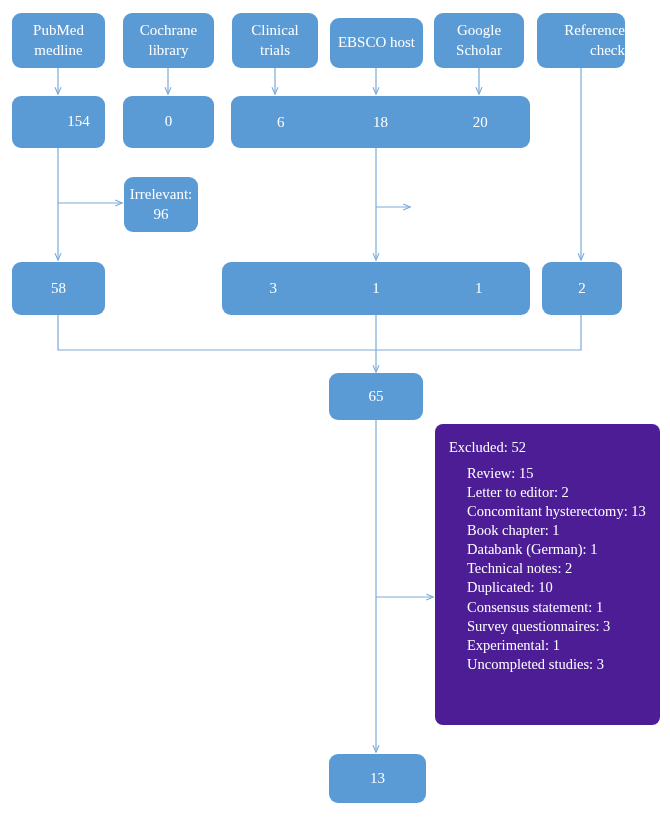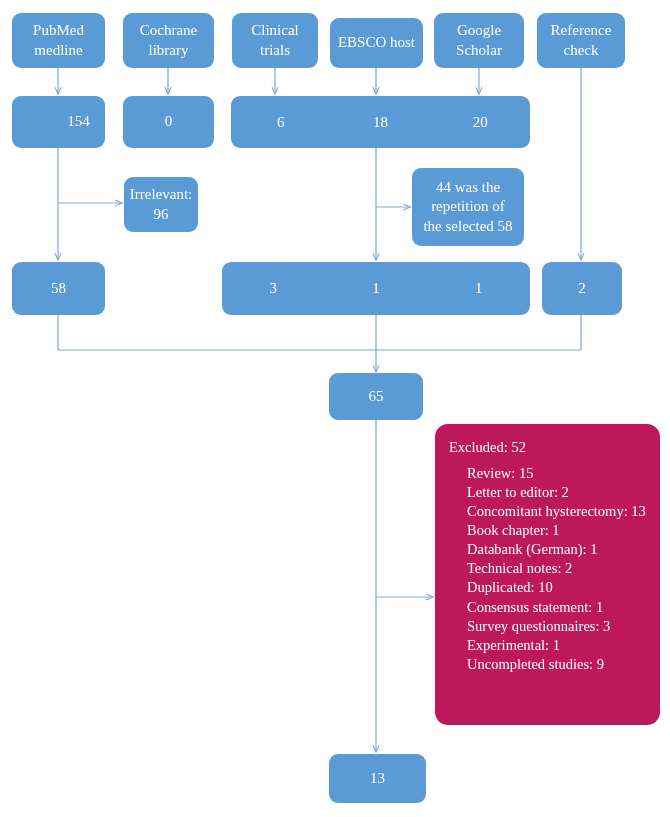--- a/index.html
+++ b/index.html
@@ -52,23 +52,23 @@
     box-sizing: border-box;
     font-size: 15px;
     z-index: 2;
   }
   .wide-row .cell {
     flex: 1 1 0;
     text-align: center;
   }
   .excl-box {
     position: absolute;
-    background: #be185d;
+    background: #4c1d95;
     color: #ffffff;
-    border-radius: 13px;
+    border-radius: 8px;
     box-sizing: border-box;
     padding: 14px 16px 14px 14px;
     font-size: 14.5px;
     line-height: 1.315;
     z-index: 2;
   }
   .excl-title {
     margin-bottom: 7px;
   }
   .excl-list {
@@ -133,21 +133,21 @@
   <div class="node multi" style="left:232px; top:13px; width:86px; height:55px;">
     <span>Clinical</span>
     <span>trials</span>
   </div>
 
   <div class="node multi" style="left:434px; top:13px; width:90px; height:55px;">
     <span>Google</span>
     <span>Scholar</span>
   </div>
 
-  <div class="node multi" style="left:537px; top:13px; width:88px; height:55px;">
+  <div class="node multi" style="left:537px; top:13px; width:88px; height:55px;align-items:flex-end;">
     <span>Reference</span>
     <span>check</span>
   </div>
 
   <div class="node" style="left:12px; top:96px; width:93px; height:52px;padding-left:40px;">
     <span>154</span>
   </div>
 
   <div class="node" style="left:123px; top:96px; width:91px; height:52px;">
     <span>0</span>
@@ -157,25 +157,20 @@
     <span class="cell">6</span>
     <span class="cell">18</span>
     <span class="cell">20</span>
   </div>
 
   <div class="node multi" style="left:124px; top:177px; width:74px; height:55px;">
     <span>Irrelevant:</span>
     <span>96</span>
   </div>
 
-  <div class="node multi" style="left:412px; top:168px; width:112px; height:78px;">
-    <span>44 was the</span>
-    <span>repetition of</span>
-    <span>the selected 58</span>
-  </div>
 
   <div class="node" style="left:12px; top:262px; width:93px; height:53px;">
     <span>58</span>
   </div>
 
   <div class="wide-row" style="left:222px; top:262px; width:308px; height:53px;">
     <span class="cell">3</span>
     <span class="cell">1</span>
     <span class="cell">1</span>
   </div>
@@ -194,21 +189,21 @@
       <li>Review: 15</li>
       <li>Letter to editor: 2</li>
       <li>Concomitant hysterectomy: 13</li>
       <li>Book chapter: 1</li>
       <li>Databank (German): 1</li>
       <li>Technical notes: 2</li>
       <li>Duplicated: 10</li>
       <li>Consensus statement: 1</li>
       <li>Survey questionnaires: 3</li>
       <li>Experimental: 1</li>
-      <li>Uncompleted studies: 9</li>
+      <li>Uncompleted studies: 3</li>
     </ul>
   </div>
 
   <div class="node" style="left:329px; top:754px; width:97px; height:49px;">
     <span>13</span>
   </div>
 
 </div>
 
 </body></html>

